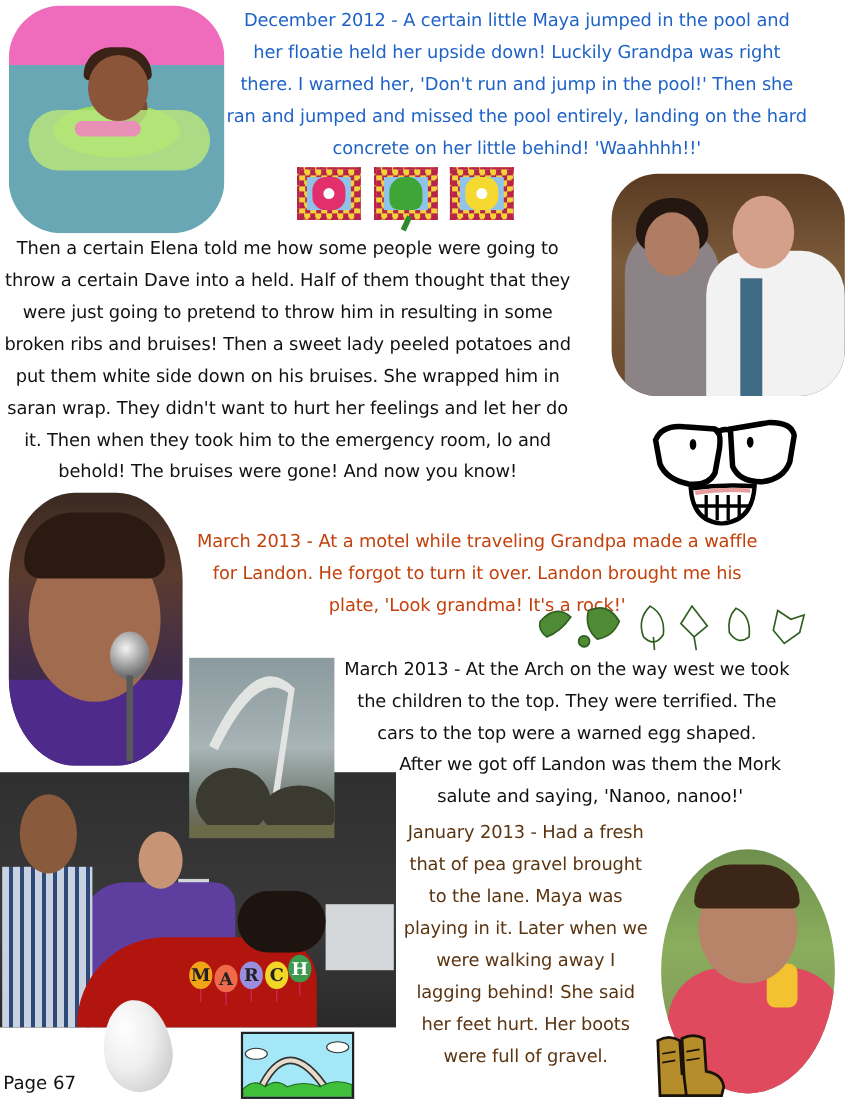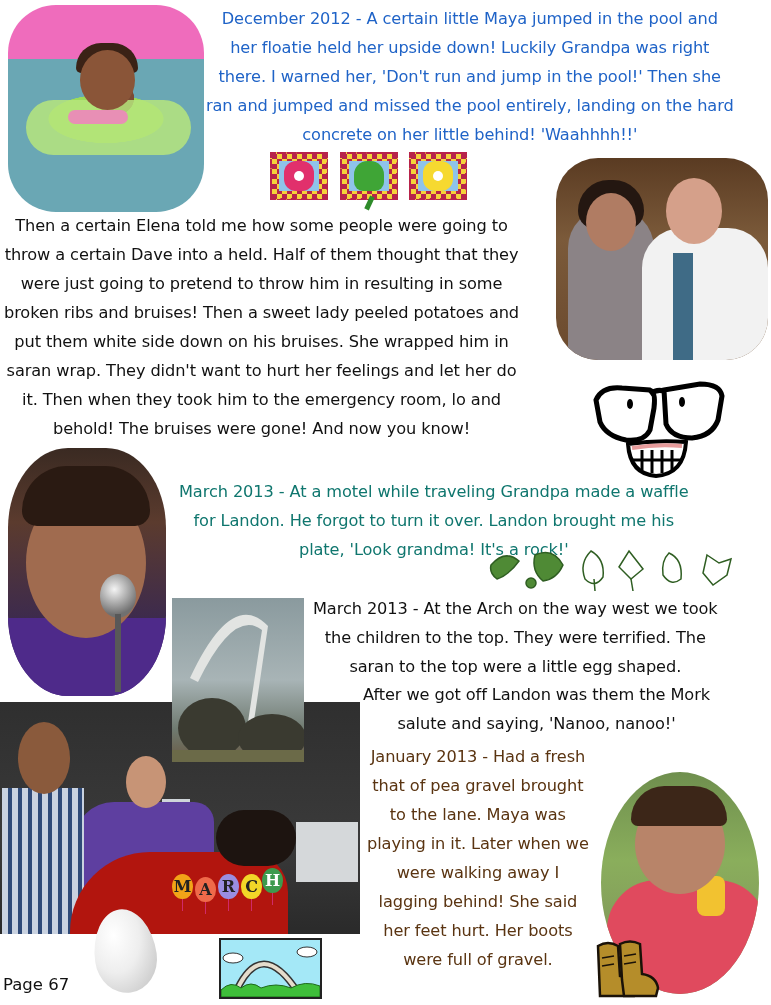--- a/index.html
+++ b/index.html
@@ -3,21 +3,21 @@
   <meta charset="utf-8">
   <style>
     * { margin: 0; padding: 0; box-sizing: border-box; }
     html, body { width: 771px; height: 1005px; background: #ffffff; overflow: hidden; }
     body { position: relative; font-family: "DejaVu Sans", sans-serif; }
     .abs { position: absolute; }
     .txt { font-size: 16.2px; line-height: 29px; letter-spacing: -0.1px; }
     .txt span.line { display: block; white-space: nowrap; text-align: center; }
     .blue { color: #1f63c7; }
     .black { color: #111111; }
-    .purple { color: #0f766e; }
+    .purple { color: #c2410c; }
     .brown { color: #5a3411; }
 
     
     #photo-pool {
       left: 8px; top: 5px; width: 196px; height: 207px;
       border-radius: 48px;
       background:
         radial-gradient(ellipse 60px 55px at 55% 45%, #7a4a33 0 30%, transparent 31%),
         radial-gradient(ellipse 95px 40px at 50% 55%, #9bdc5a 0 60%, transparent 61%),
         linear-gradient(180deg, #ef6cbc 0 26%, #6aa7b4 26% 100%);
@@ -209,21 +209,21 @@
   </g>
   <g stroke="#2f5e22" stroke-width="1.5" fill="none">
     <line x1="107" y1="34" x2="108" y2="46"></line>
       <line x1="144" y1="34" x2="146" y2="46"></line>
   </g>
 </svg>
 
 <div class="abs txt black" style="left:313px; top:594px;">
   <span class="line">March 2013 - At the Arch on the way west we took</span>
   <span class="line">the children to the top.  They were terrified. The</span>
-  <span class="line">saran to the top were a little egg shaped.</span>
+  <span class="line">cars to the top were a warned egg shaped.</span>
 </div>
 <div class="abs txt black" style="left:363px; top:680px;">
   <span class="line">After we got off Landon was them the Mork</span>
   <span class="line"> salute  and saying, 'Nanoo, nanoo!'</span>
 </div>
 
 <div id="photo-children" class="abs">
   <div class="window1"></div>
     <div class="window2"></div>
   <div class="girl-purple"></div>

